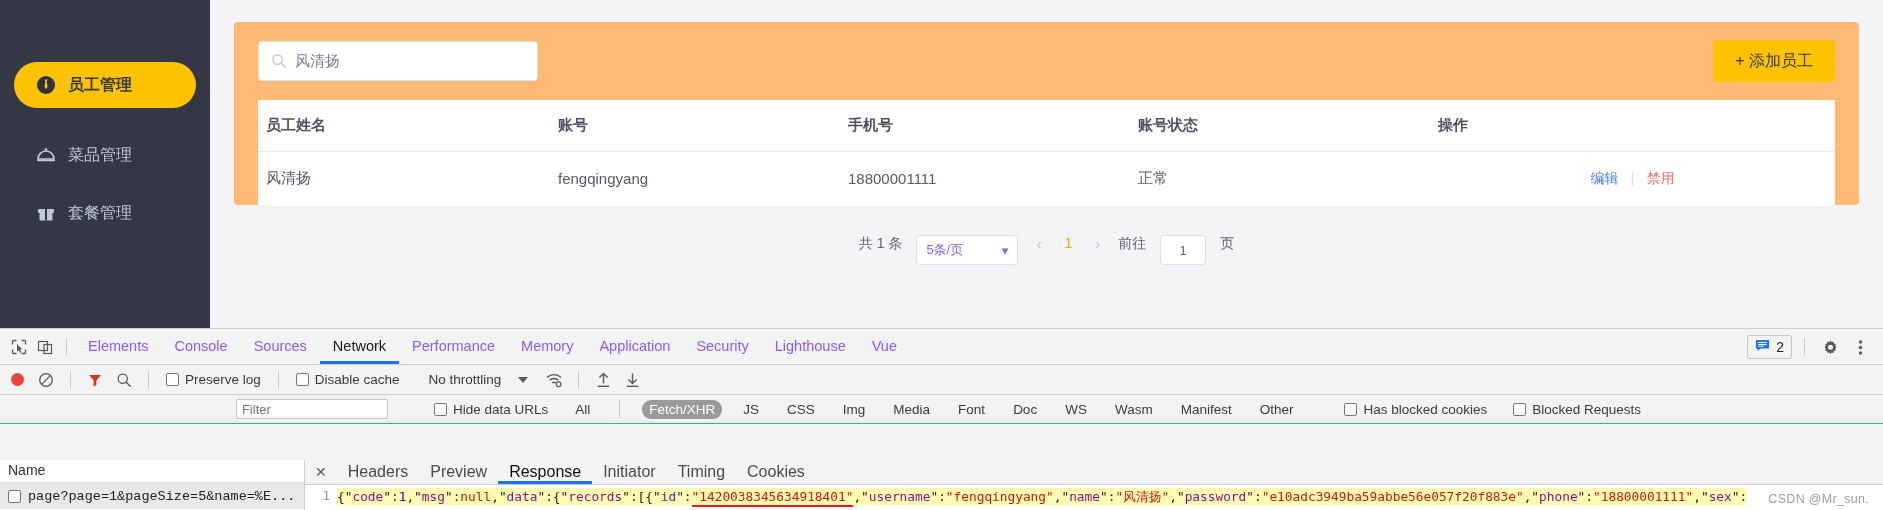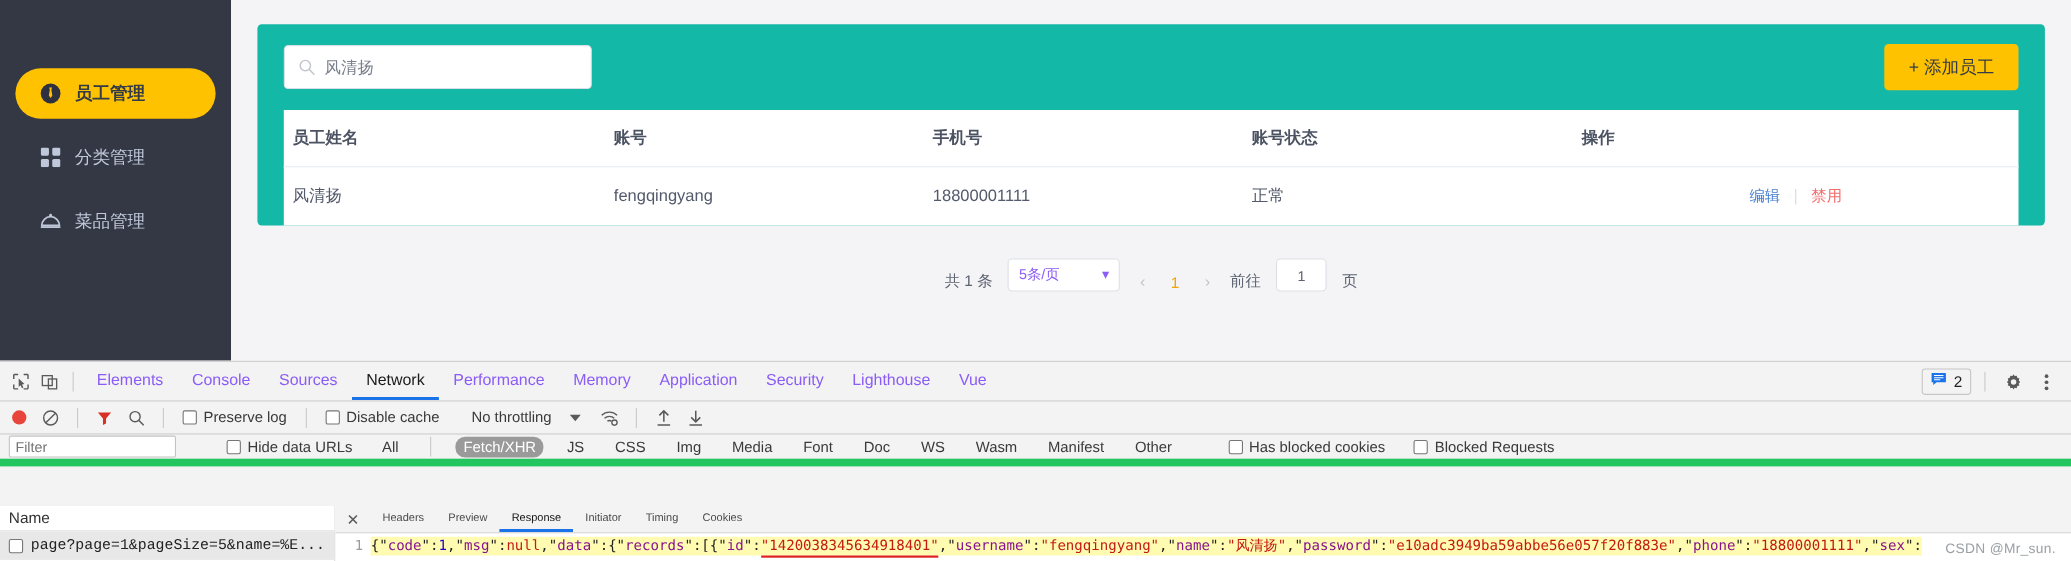--- a/index.html
+++ b/index.html
@@ -56,21 +56,21 @@
   .nav-spacer { height: 12px; }
 
   
   #main {
     position: absolute; left: 210px; top: 0;
     width: 1673px; height: 328px;
     background: #f4f4f7;
     padding: 22px 24px 0 24px;
   }
   .panel {
-    background: #14b8a6;
+    background: #fdba74;
     border-radius: 4px;
     padding: 0 24px;
   }
   .toolbar-row {
     height: 78px;
     display: flex;
     align-items: center;
     justify-content: space-between;
   }
   .search-box {
@@ -130,21 +130,21 @@
 
   .op-link { cursor: pointer; font-size: 14px; }
   .op-edit { color: #4a7fd0; }
   .op-sep  { color: #dcdfe6; margin: 0 8px; }
   .op-ban  { color: #f56c6c; }
 
   
   .pagination {
     margin-top: 30px;
     display: flex;
-    align-items: flex-end;
+    align-items: flex-start;
     justify-content: center;
     gap: 14px;
     font-size: 14px;
     color: #5d6471;
   }
   .page-size {
     width: 102px; height: 30px;
     border: 1px solid #dcdfe6;
     border-radius: 4px;
     background: #fff;
@@ -271,22 +271,23 @@
     border-top: 6px solid #5a5a5a;
     margin: 0 10px 0 14px;
     cursor: pointer;
   }
 
   .dt-filterbar {
     height: 29px;
     display: flex;
     align-items: center;
     padding: 0 8px;
-    border-bottom: 7px solid #22c55e;
+    border-bottom: 1px solid #22c55e;
     gap: 14px;
+    justify-content: center;
   }
   .filter-input {
     width: 152px; height: 20px;
     border: 1px solid #c4c4c4;
     border-radius: 2px;
     background: #fff;
     font-size: 13px;
     color: #777;
     padding: 0 5px;
     font-family: inherit;
@@ -358,21 +359,21 @@
     border-bottom: 1px solid #cdcdcd;
     padding-left: 6px;
     background: #f3f3f3;
   }
   .close-x {
     font-size: 14px; color: #5a5a5a;
     padding: 0 10px 0 4px;
     cursor: pointer;
   }
   .d-tab {
-    font-size: 10px;
+    font-size: 16px;
     color: #4a4a4a;
     padding: 0 11px;
     height: 24px;
     line-height: 24px;
     cursor: pointer;
     white-space: nowrap;
   }
   .d-tab.active {
     color: #111;
     box-shadow: inset 0 -3px 0 #1a73e8;
@@ -434,47 +435,46 @@
         <svg width="20" height="20" viewBox="0 0 20 20">
           <circle cx="10" cy="10" r="9" fill="#2d3140"></circle>
           <path d="M8.6 4.6h2.8l-.7 2 .9 5.2L10 14l-1.6-2.2.9-5.2z" fill="#ffc200"></path>
         </svg>
       </span>
       <span class="nav-label">员工管理</span>
     </div>
 
     <div class="nav-spacer"></div>
 
-    <div class="nav-item">
-      <span class="nav-icon">
-        <svg width="18" height="18" viewBox="0 0 18 18">
-          <rect x="0" y="0" width="7.5" height="7.5" rx="1.5" fill="#bfc8da"></rect>
-          <rect x="10.5" y="0" width="7.5" height="7.5" rx="1.5" fill="#bfc8da"></rect>
-          <rect x="0" y="10.5" width="7.5" height="7.5" rx="1.5" fill="#bfc8da"></rect>
-          <rect x="10.5" y="10.5" width="7.5" height="7.5" rx="1.5" fill="#bfc8da"></rect>
-        </svg>
-      </span>
-      <span class="nav-label">分类管理</span>
-    </div>
 
     <div class="nav-spacer"></div>
 
     <div class="nav-item">
       <span class="nav-icon">
         <svg width="20" height="18" viewBox="0 0 20 18">
           <path d="M2 13a8 8 0 0 1 16 0z" fill="none" stroke="#bfc8da" stroke-width="1.6"></path>
           <circle cx="10" cy="3.6" r="1.3" fill="#bfc8da"></circle>
           <rect x="1" y="13.6" width="18" height="1.7" rx="0.8" fill="#bfc8da"></rect>
         </svg>
       </span>
       <span class="nav-label">菜品管理</span>
     </div>
 
     <div class="nav-spacer"></div>
 
+    <div class="nav-item">
+      <span class="nav-icon">
+        <svg width="18" height="18" viewBox="0 0 18 18">
+          <rect x="1" y="5" width="16" height="4" rx="0.8" fill="#bfc8da"></rect>
+          <rect x="2.5" y="9" width="13" height="7.5" rx="0.8" fill="#bfc8da"></rect>
+          <rect x="8" y="3" width="2" height="13.5" fill="#343744"></rect>
+        </svg>
+      </span>
+      <span class="nav-label">套餐管理</span>
+    </div>
   </div>
 
   <div id="main">
 
     <div class="panel">
 
       <div class="toolbar-row">
         <div class="search-box">
           <span class="search-icon">
             <svg width="16" height="16" viewBox="0 0 16 16">

